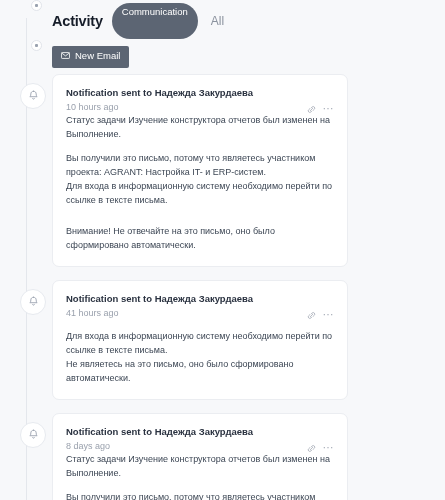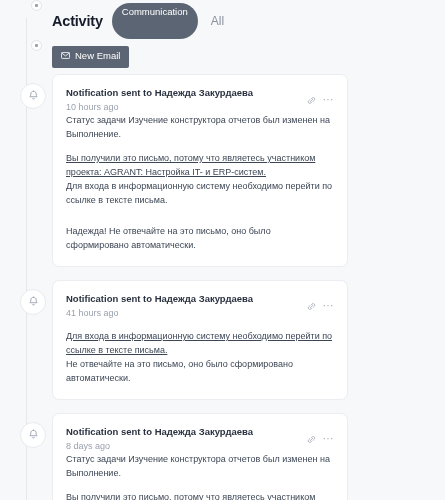--- a/index.html
+++ b/index.html
@@ -126,21 +126,21 @@
     background: #ffffff;
     border: 1px solid #ebedf1;
     border-radius: 7px;
     padding: 11px 13px 13px;
     flex: 1;
   }
   .card-row .icon-bubble { margin-top: 9px; }
 
   .card-head {
     display: flex;
-    align-items: center;
+    align-items: flex-end;
     justify-content: space-between;
     gap: 8px;
   }
   .meta { min-width: 0; }
   .meta-title {
     font-size: 9.5px;
     font-weight: bold;
     color: #2a3240;
     line-height: 1.45;
   }
@@ -168,21 +168,21 @@
     cursor: pointer;
     padding-bottom: 3px;
   }
 
   .body { }
   .body p {
     font-size: 9px;
     color: #3c4654;
     line-height: 1.55;
   }
-  .body .gap { margin-top: 10px; text-decoration: underline; }
+  .body .gap { margin-top: 10px; }
   .body .gap-lg { margin-top: 17px; }
   .body .tight { margin-top: 0; }
 </style>
 </head>
 <body>
 
 <div class="page">
 
   <div class="rail"></div>
 
@@ -240,21 +240,21 @@
                     <path d="M7.7 6.4 L8.9 5.2a1.9 1.9 0 0 0-2.7-2.7L5 3.7"></path>
                   </svg>
                 </span>
                 <span class="dots">⋯</span>
               </div>
             </div>
             <div class="body">
               <p>Статус задачи Изучение конструктора отчетов был изменен на Выполнение.</p>
               <p class="gap">Вы получили это письмо, потому что являетесь участником проекта: AGRANT: Настройка IT- и ERP-систем.</p>
               <p class="tight">Для входа в информационную систему необходимо перейти по ссылке в тексте письма.</p>
-              <p class="gap-lg">Надежда! Не отвечайте на это письмо, оно было сформировано автоматически.</p>
+              <p class="gap-lg">Внимание! Не отвечайте на это письмо, оно было сформировано автоматически.</p>
             </div>
           </div>
         </div>
         <div class="row card-row">
           <div class="marker-col">
             <div class="icon-bubble">
               <svg width="11" height="12" viewBox="0 0 12 13" fill="none" stroke="#9aa2af" stroke-width="1" stroke-linecap="round" stroke-linejoin="round">
                 <path d="M6 1.3c-1.7 0-2.9 1.2-2.9 2.9 0 2.4-1 3.1-1 3.1h7.8s-1-.7-1-3.1c0-1.7-1.2-2.9-2.9-2.9z"></path>
                 <path d="M5 9.3c.2.4.6.6 1 .6s.8-.2 1-.6"></path>
               </svg>
@@ -272,21 +272,21 @@
                     <path d="M4.1 6.9 L6.9 4.1"></path>
                     <path d="M3.3 4.6 L2.1 5.8a1.9 1.9 0 0 0 2.7 2.7l1.2-1.2"></path>
                     <path d="M7.7 6.4 L8.9 5.2a1.9 1.9 0 0 0-2.7-2.7L5 3.7"></path>
                   </svg>
                 </span>
                 <span class="dots">⋯</span>
               </div>
             </div>
             <div class="body">
               <p class="gap">Для входа в информационную систему необходимо перейти по ссылке в тексте письма.</p>
-              <p class="tight">Не отвечайте на это письмо, оно было сформировано автоматически.</p>
+              <p class="tight">Не являетесь на это письмо, оно было сформировано автоматически.</p>
             </div>
           </div>
         </div>
         <div class="row card-row">
           <div class="marker-col">
             <div class="icon-bubble">
               <svg width="11" height="12" viewBox="0 0 12 13" fill="none" stroke="#9aa2af" stroke-width="1" stroke-linecap="round" stroke-linejoin="round">
                 <path d="M6 1.3c-1.7 0-2.9 1.2-2.9 2.9 0 2.4-1 3.1-1 3.1h7.8s-1-.7-1-3.1c0-1.7-1.2-2.9-2.9-2.9z"></path>
                 <path d="M5 9.3c.2.4.6.6 1 .6s.8-.2 1-.6"></path>
               </svg>

